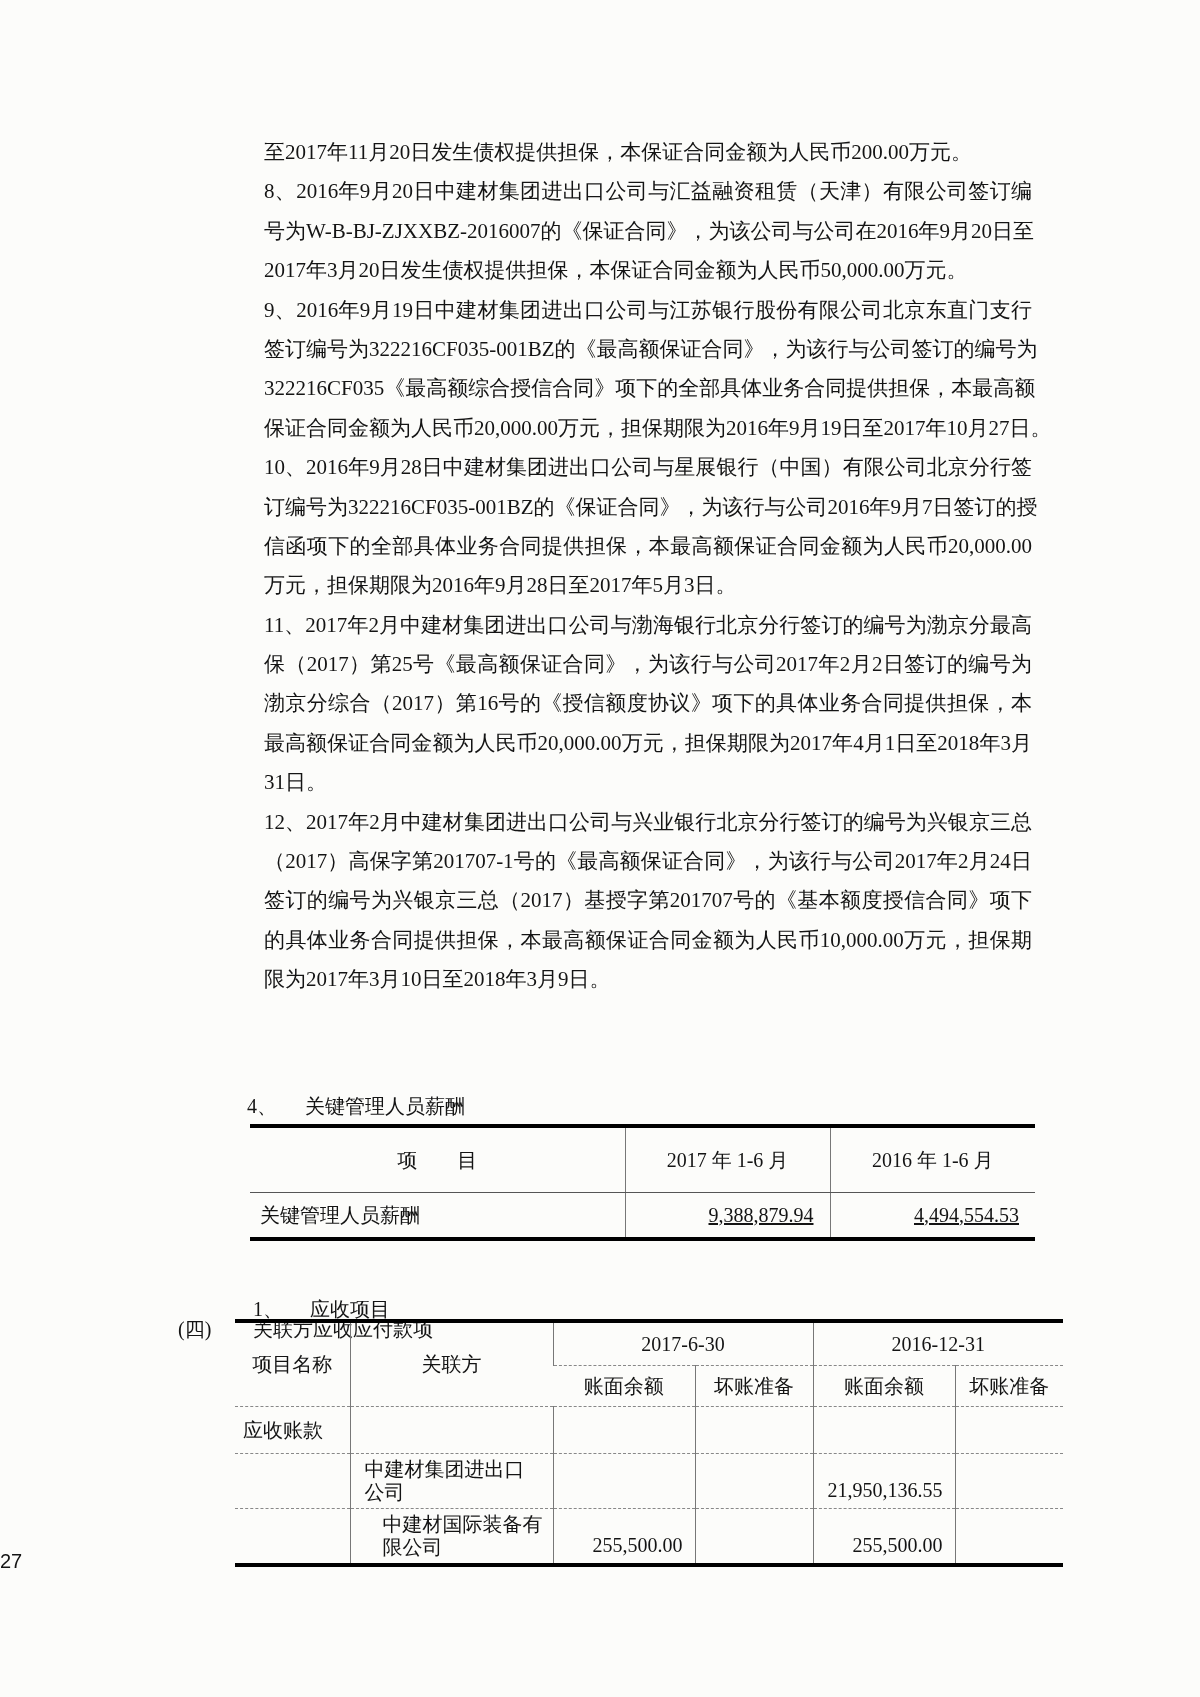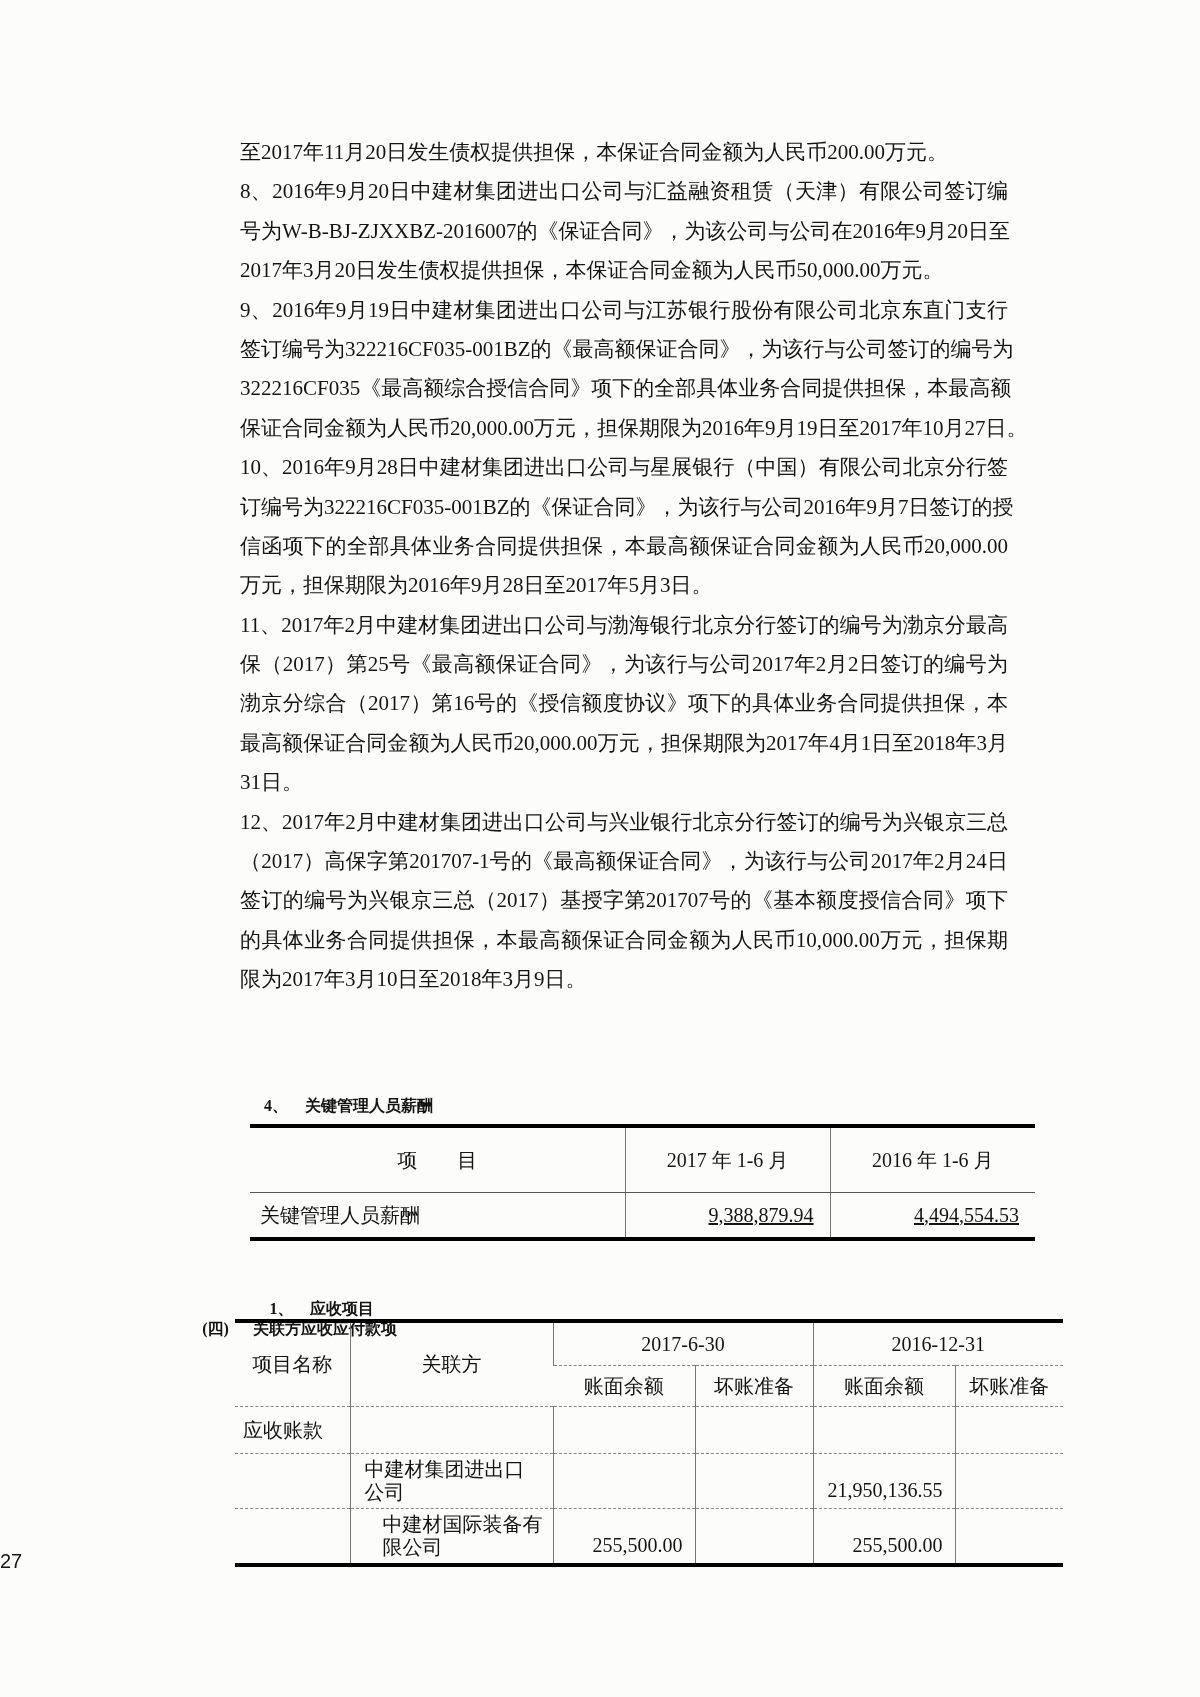--- a/index.html
+++ b/index.html
@@ -8,36 +8,36 @@
     position:relative;
     width:1200px;height:1697px;
     margin:0 auto;
     background:#fcfcfa;
     font-family:"Liberation Serif","DejaVu Serif",serif;
     color:#141414;
     overflow:hidden;
   }
   
   #paragraphs{
-    position:absolute;left:240px;top:133px;width:768px;
+    position:absolute;left:264px;top:133px;width:768px;
   }
   .bodyline{
     height:39.4px;line-height:39.4px;
     font-size:21px;
     white-space:nowrap;
     text-align:justify;
     text-align-last:justify;
   }
   .bodyline.end{text-align-last:left;}
 
   
   .h-sec{
     position:absolute;
-    font-size:16px;font-weight:bold;
-    white-space:nowrap;line-height:26px;text-align:center;
+    font-size:20px;font-weight:normal;
+    white-space:nowrap;line-height:26px;
   }
   #heading4{left:247px;top:1093px;}
   #heading4 .num{display:inline-block;width:58px;}
   #headingSi{left:178px;top:1316px;}
   #headingSi .num{display:inline-block;width:75px;}
   #headingSub{left:253px;top:1296px;}
   #headingSub .num{display:inline-block;width:57px;}
 
   
   table{border-collapse:collapse;table-layout:fixed;position:absolute;}

